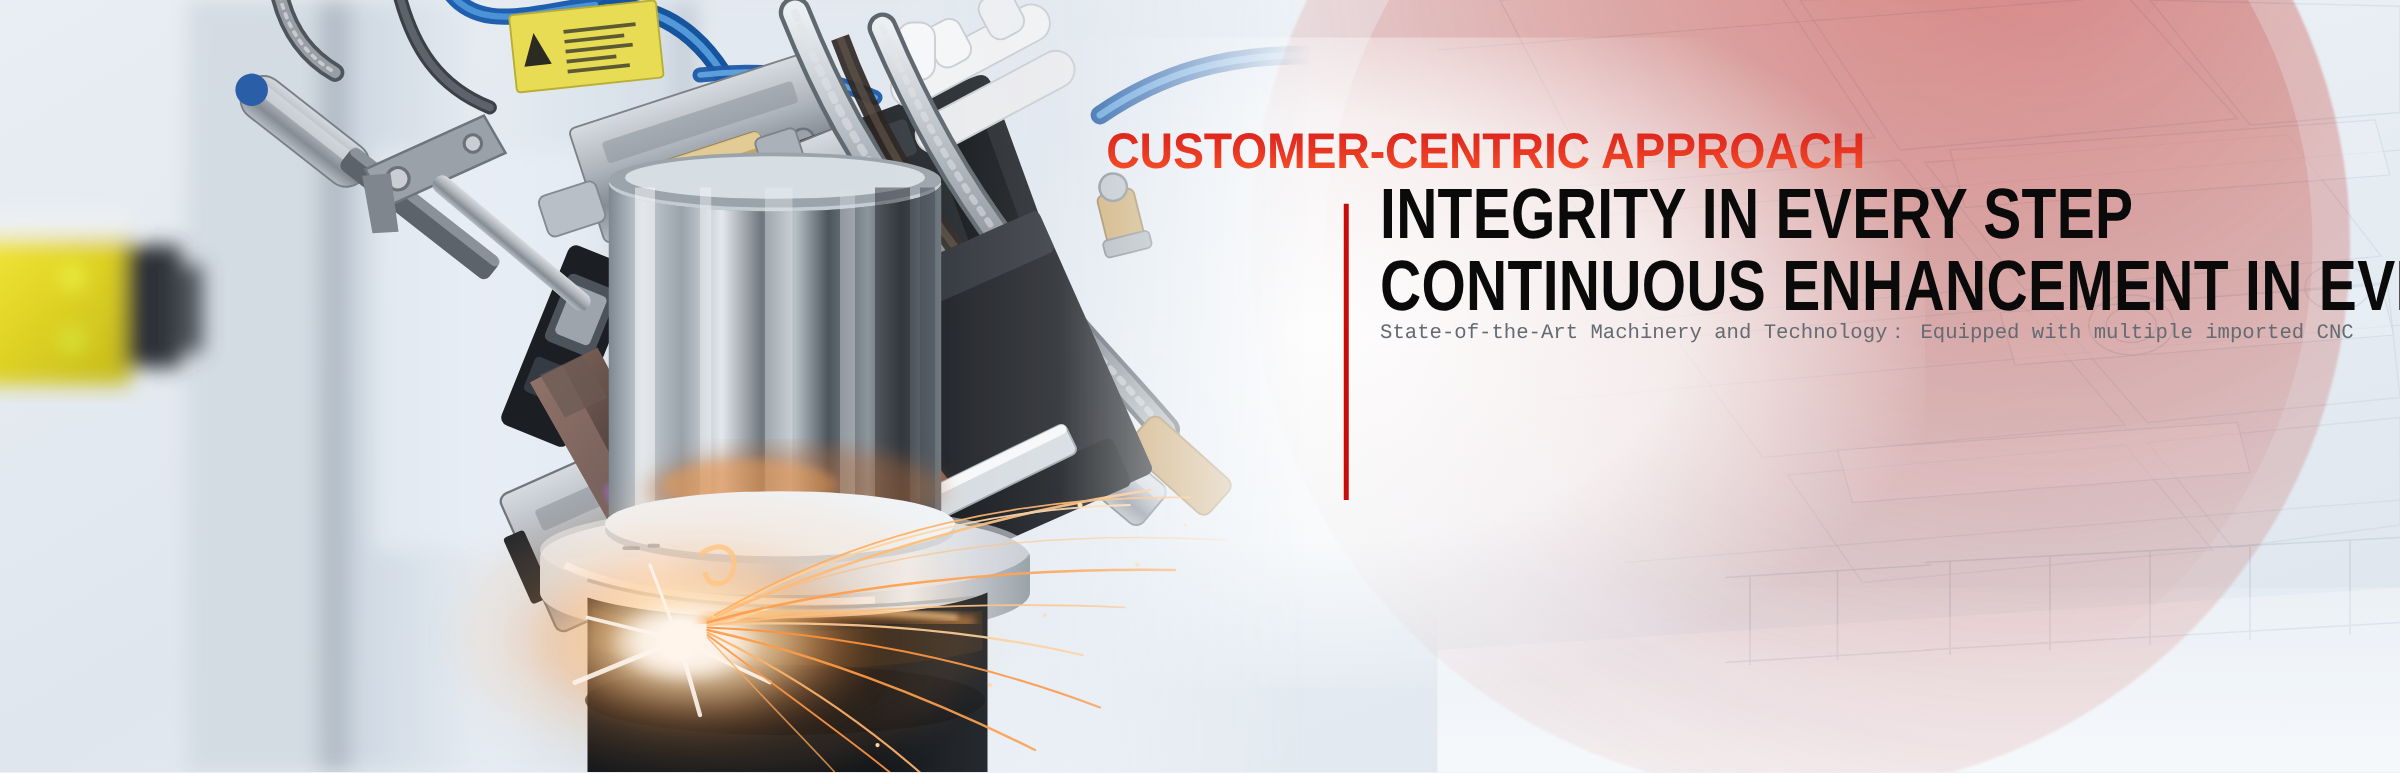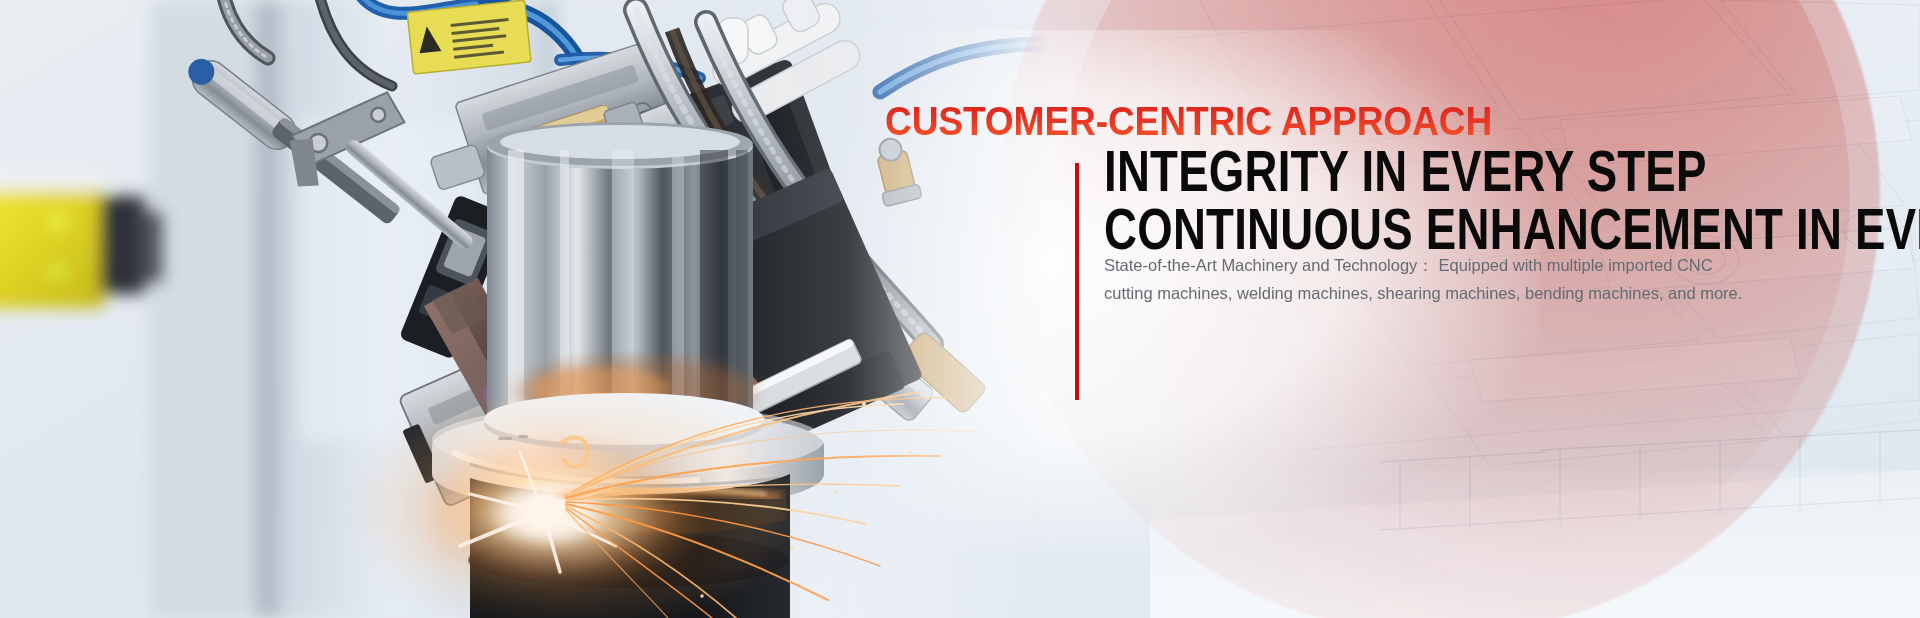--- a/index.html
+++ b/index.html
@@ -45,21 +45,21 @@
 
   .headlines{position:absolute;left:1077px;top:142px;width:820px;}
   .h-line{font-family:"Liberation Sans Narrow","Liberation Sans", sans-serif;
     font-weight:700;color:#0a0a0a;white-space:nowrap;letter-spacing:.3px;
     transform:scaleX(.80);transform-origin:left center;}
   .h1{font-size:57px;line-height:58px;}
   .h2{font-size:57px;line-height:59px;}
 
   .body-copy{position:absolute;left:1077px;top:252px;width:600px;
     font-size:16.5px;line-height:27.5px;color:#646b72;font-weight:400;}
-  .body-copy p{white-space:nowrap;}
+  .body-copy p{white-space:nowrap;font-family:Liberation Mono, monospace;}
 </style>
 </head>
 <body>
 
 <div class="banner">
 
   <div class="bg-factory">
     <svg viewBox="0 0 1920 618" preserveAspectRatio="none" aria-hidden="true">
       <defs>
         <linearGradient id="skyg" x1="0" y1="0" x2="1" y2="1">
@@ -497,17 +497,16 @@
 
     <div class="rule"></div>
 
     <div class="headlines">
       <div class="h-line h1">INTEGRITY IN EVERY STEP</div>
       <div class="h-line h2">CONTINUOUS ENHANCEMENT IN EVERY PROCESS</div>
     </div>
 
     <div class="body-copy">
       <p>State-of-the-Art Machinery and Technology：  Equipped with multiple imported CNC</p>
-      <p>cutting machines, welding machines, shearing machines, bending machines, and more.</p>
     </div>
 
   </div>
 </div>
 
 </body></html>

